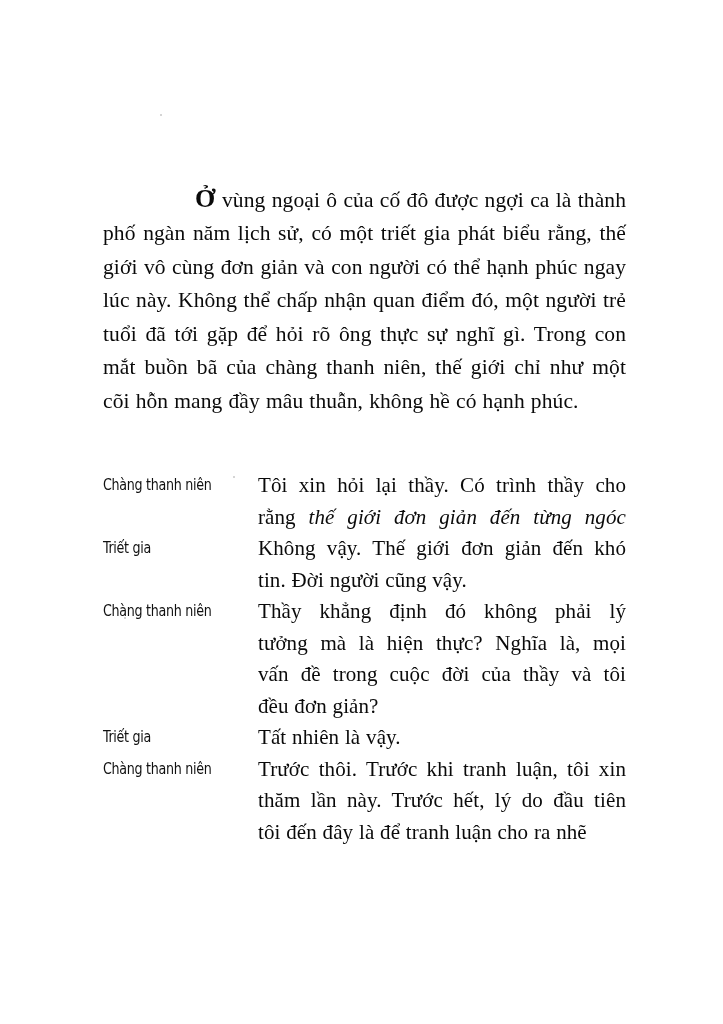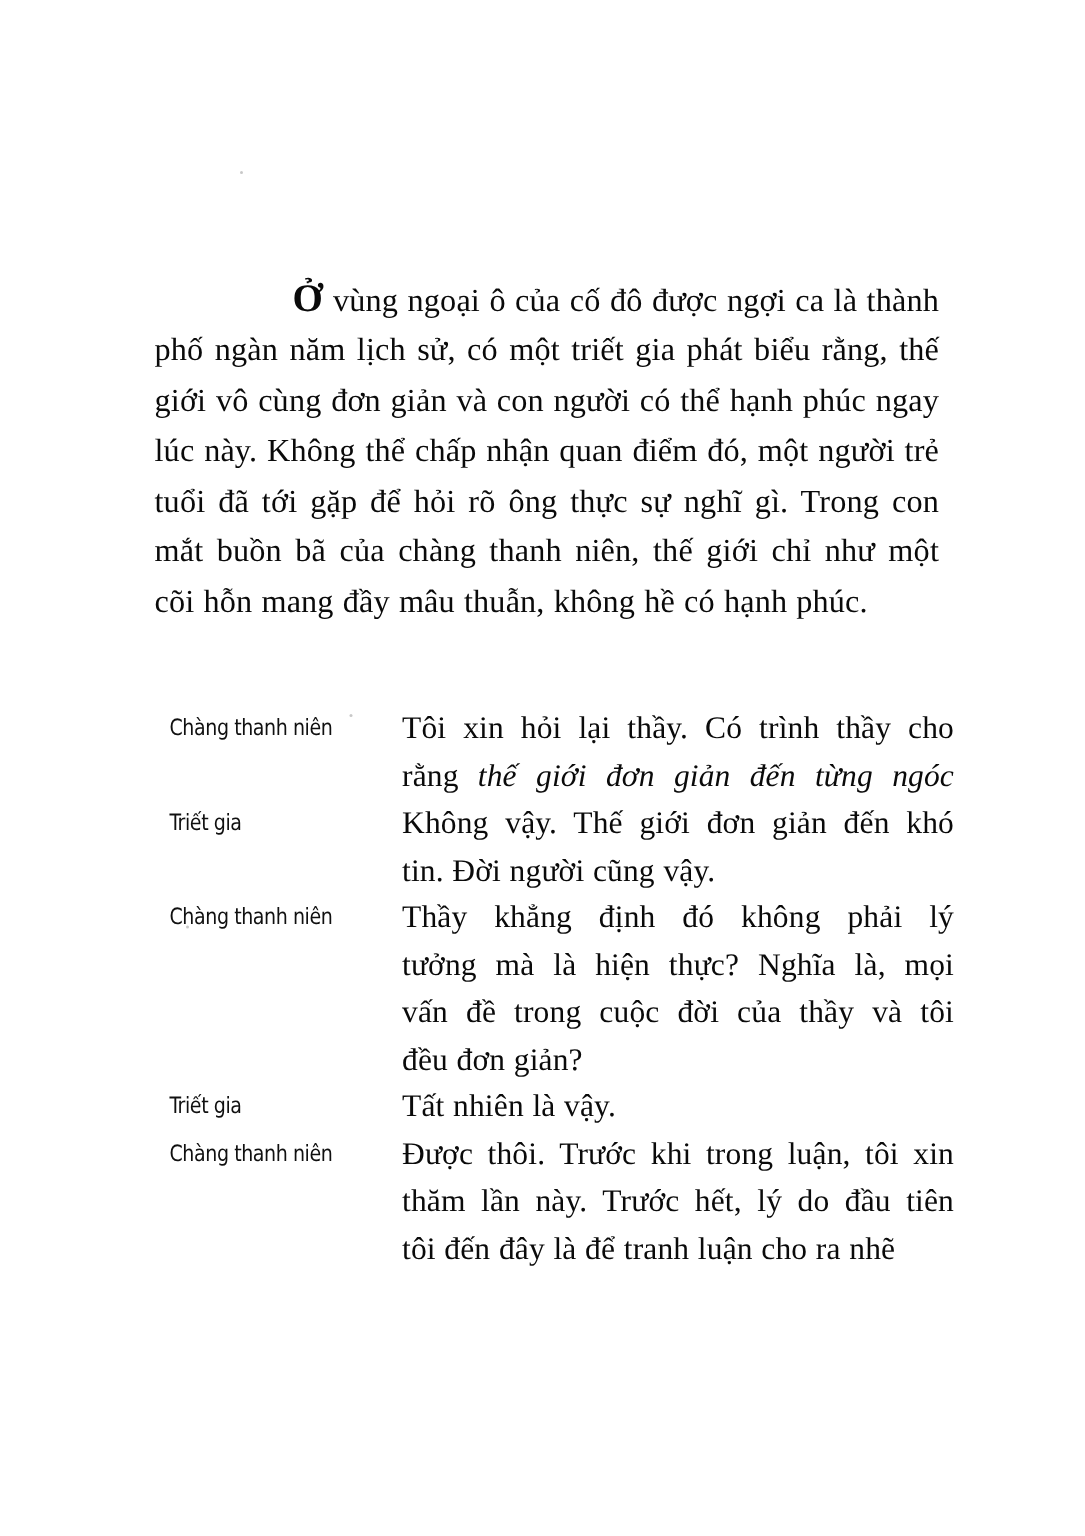--- a/index.html
+++ b/index.html
@@ -40,21 +40,21 @@
 
   .dropcap {
     font-weight: bold;
     font-size: 26px;
     letter-spacing: 0.5px;
   }
 
   
   .dialogue {
     position: absolute;
-    left: 113px;
+    left: 103px;
     top: 470px;
     width: 523px;
   }
 
   .d-row {
     display: flex;
     align-items: flex-start;
     margin-bottom: 0;
   }
 
@@ -189,21 +189,21 @@
       </div>
       <div class="d-row">
         <div class="d-speaker">Triết gia</div>
         <div class="d-speech">
           <span class="last-line"><span>Tất nhiên là vậy.</span></span>
         </div>
       </div>
       <div class="d-row">
         <div class="d-speaker">Chàng thanh niên</div>
         <div class="d-speech">
-          <span class="just-line"><span>Được thôi. Trước khi trong luận, tôi xin</span></span>
+          <span class="just-line"><span>Trước thôi. Trước khi tranh luận, tôi xin</span></span>
           <span class="just-line"><span>thăm lần này. Trước hết, lý do đầu tiên</span></span>
           <span class="last-line"><span>tôi đến đây là để tranh luận cho ra nhẽ</span></span>
         </div>
       </div>
     </div>
 
   <div class="footer">
     <div class="footer-left">
       <span class="book-title">DÁM BỊ GHÉT</span>
       <span class="ornament">

